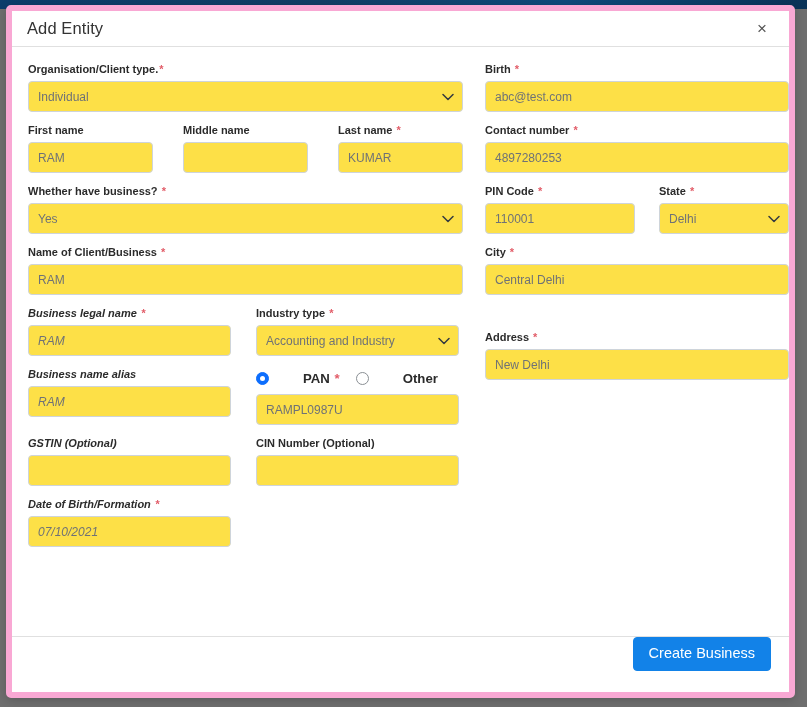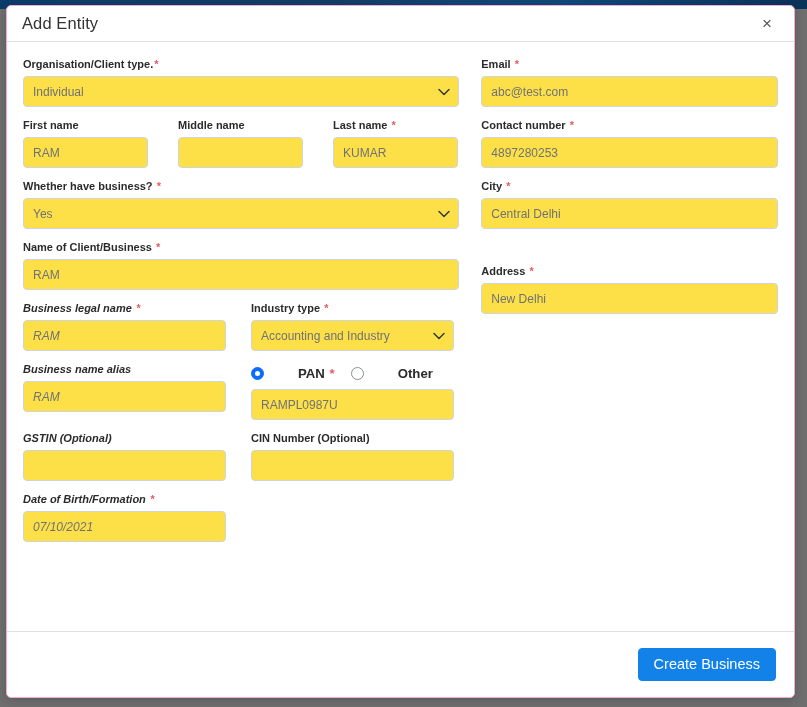--- a/index.html
+++ b/index.html
@@ -22,21 +22,21 @@
   }
 
   .modal {
     position: absolute;
     top: 5px;
     left: 6px;
     width: 789px;
     height: 693px;
     background: #ffffff;
     border-radius: 5px;
-    border: 1px solid #f9a8d4;
+    border: 6px solid #f9a8d4;
     box-shadow: 0 2px 10px rgba(0,0,0,.18);
     overflow: hidden;
   }
 
   .modal-header {
     height: 36px;
     border-bottom: 1px solid #e0e0e0;
     display: flex;
     align-items: center;
     padding: 0 16px 0 15px;
@@ -147,21 +147,21 @@
     border-radius: 50%;
     background: #fff;
   }
   .radio-label { font-size: 13.2px; color: #2b2b2b; font-weight: 600; white-space: nowrap; padding-left: 28px; }
   .radio-label .req { color: #e25c68; padding-left: 1px; }
 
   .modal-footer {
     border-top: 1px solid #e0e0e0;
     height: 66px;
     display: flex;
-    align-items: center;
+    align-items: flex-start;
     justify-content: flex-end;
     padding: 0 18px;
   }
   .btn-primary {
     background: #1282e8;
     border: 1px solid #1282e8;
     color: #fff;
     font-size: 14.5px;
     padding: 8px 15px;
     border-radius: 4px;
@@ -284,29 +284,46 @@
       <div class="field half-l">
         <label class="fl"><span>Date of Birth/Formation</span> <span class="req">*</span></label>
         <div class="ctrl">07/10/2021</div>
       </div>
 
     </div>
 
     <div class="col-right">
 
       <div class="field">
-        <label class="fl"><span>Email</span> <span class="req">*</span></label>
+        <label class="fl"><span>Birth</span> <span class="req">*</span></label>
         <div class="ctrl">abc@test.com</div>
       </div>
 
       <div class="field">
         <label class="fl"><span>Contact number</span> <span class="req">*</span></label>
         <div class="ctrl">4897280253</div>
       </div>
 
+      <div class="row pinrow">
+        <div class="field pin-w">
+          <label class="fl"><span>PIN Code</span> <span class="req">*</span></label>
+          <div class="ctrl">110001</div>
+        </div>
+        <div class="field state-w">
+          <label class="fl"><span>State</span> <span class="req">*</span></label>
+          <div class="select-wrap">
+            <div class="ctrl">Delhi</div>
+            <span class="caret">
+              <svg width="12" height="8" viewBox="0 0 12 8">
+                  <path d="M1 1.5 L6 6.5 L11 1.5" fill="none" stroke="#343a40" stroke-width="1.5" stroke-linecap="round" stroke-linejoin="round"></path>
+                </svg>
+            </span>
+          </div>
+        </div>
+      </div>
 
       <div class="field">
         <label class="fl"><span>City</span> <span class="req">*</span></label>
         <div class="ctrl">Central Delhi</div>
       </div>
 
       <div class="spacer-24"></div>
 
       <div class="field">
         <label class="fl"><span>Address</span> <span class="req">*</span></label>

